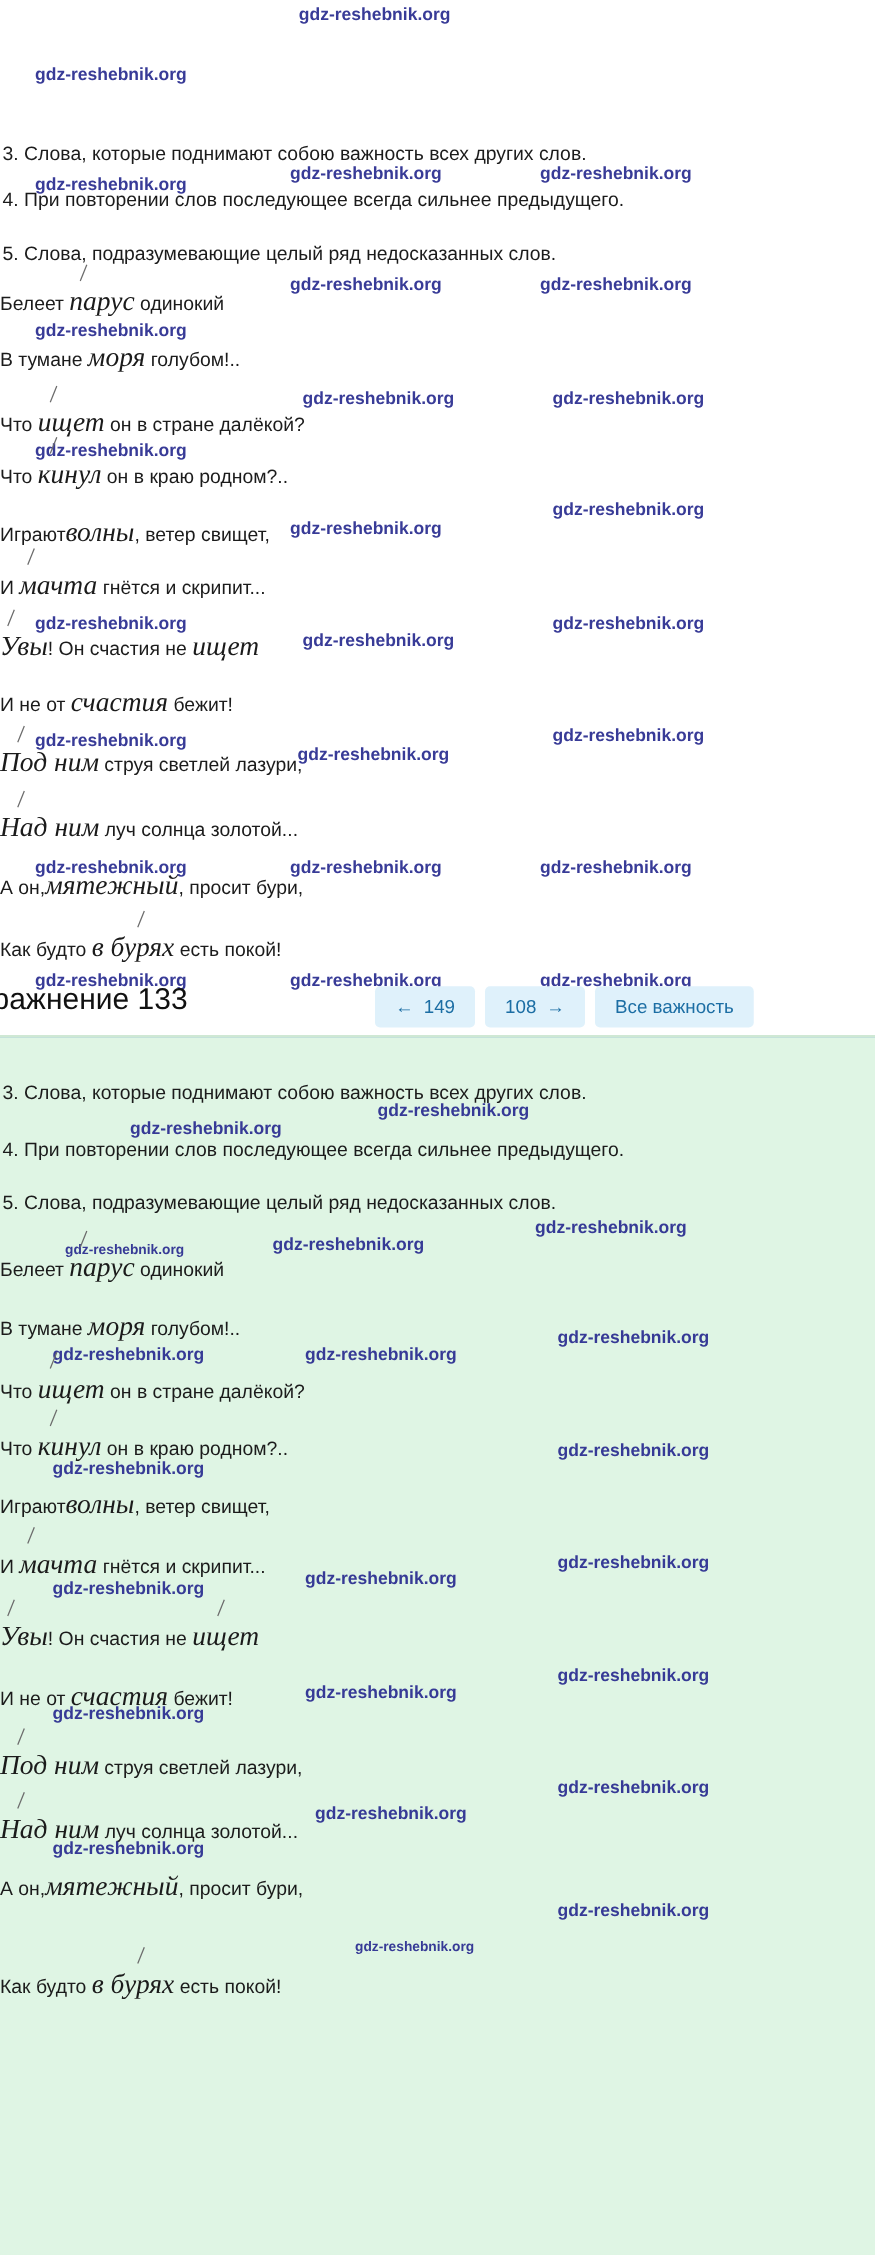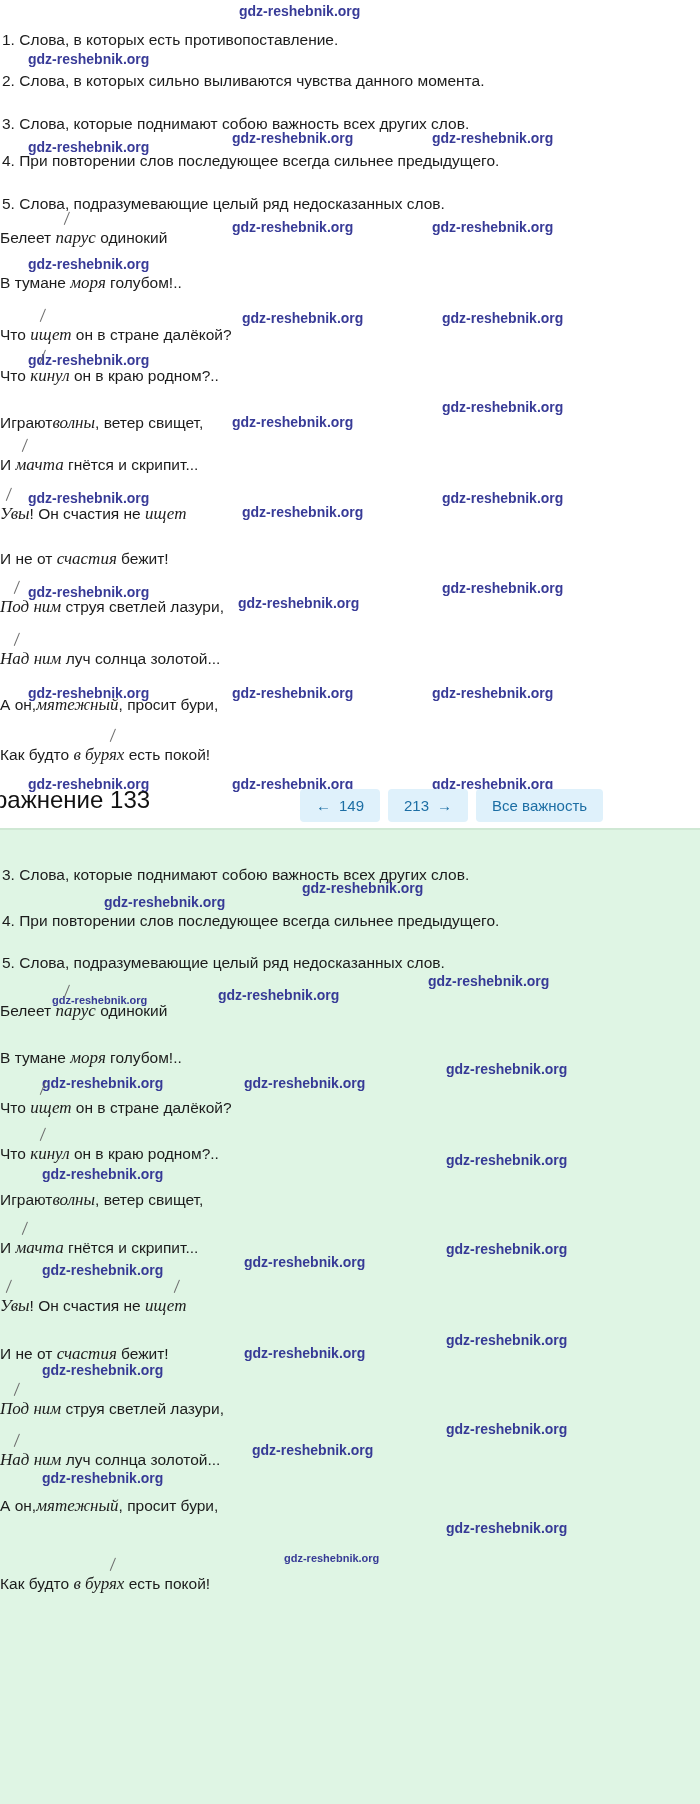--- a/index.html
+++ b/index.html
@@ -50,21 +50,21 @@
     position: absolute;
     font-family: "Liberation Sans", sans-serif;
     font-size: 15.5px;
     color: #1b1b1b;
     white-space: nowrap;
     line-height: 1.2;
   }
   .it {
     font-family: "Liberation Serif", serif;
     font-style: italic;
-    font-size: 17px;
+    font-size: 22px;
   }
 
   
   .acc {
     position: absolute;
     width: 10px; height: 14px;
     border-left: 1.6px solid #6b6b6b;
     transform: rotate(22deg);
     pointer-events: none;
   }
@@ -113,24 +113,22 @@
 </style>
 </head>
 <body>
 
 <div id="page">
 
   <div class="sect-top">
 
     <div class="wm" style="left:239px; top:3px;">gdz-reshebnik.org</div>
 
-    <div class="line" style="left:2px; top:31px;">1. Слова, в которых есть противопоставление.</div>
     <div class="wm" style="left:28px; top:51px;">gdz-reshebnik.org</div>
 
-    <div class="line" style="left:2px; top:72px;">2. Слова, в которых сильно выливаются чувства данного момента.</div>
 
     <div class="line" style="left:2px; top:115px;">3. Слова, которые поднимают собою важность всех других слов.</div>
     <div class="wm" style="left:232px; top:130px;">gdz-reshebnik.org</div>
     <div class="wm" style="left:432px; top:130px;">gdz-reshebnik.org</div>
     <div class="wm" style="left:28px; top:139px;">gdz-reshebnik.org</div>
 
     <div class="line" style="left:2px; top:152px;">4. При повторении слов последующее всегда сильнее предыдущего.</div>
 
     <div class="line" style="left:2px; top:195px;">5. Слова, подразумевающие целый ряд недосказанных слов.</div>
 
@@ -220,21 +218,21 @@
     <div class="wm" style="left:432px; top:776px;">gdz-reshebnik.org</div>
 
     <div class="ex-title">ражнение 133</div>
 
     <div class="nav">
       <button class="navbtn">
         <span class="arrow">←</span>
         <span>149</span>
       </button>
       <button class="navbtn">
-        <span>213</span>
+        <span>108</span>
         <span class="arrow">→</span>
       </button>
       <button class="navbtn">
         <span>Все важность</span>
       </button>
     </div>
 
   </div>
 
   <div class="divider"></div>

